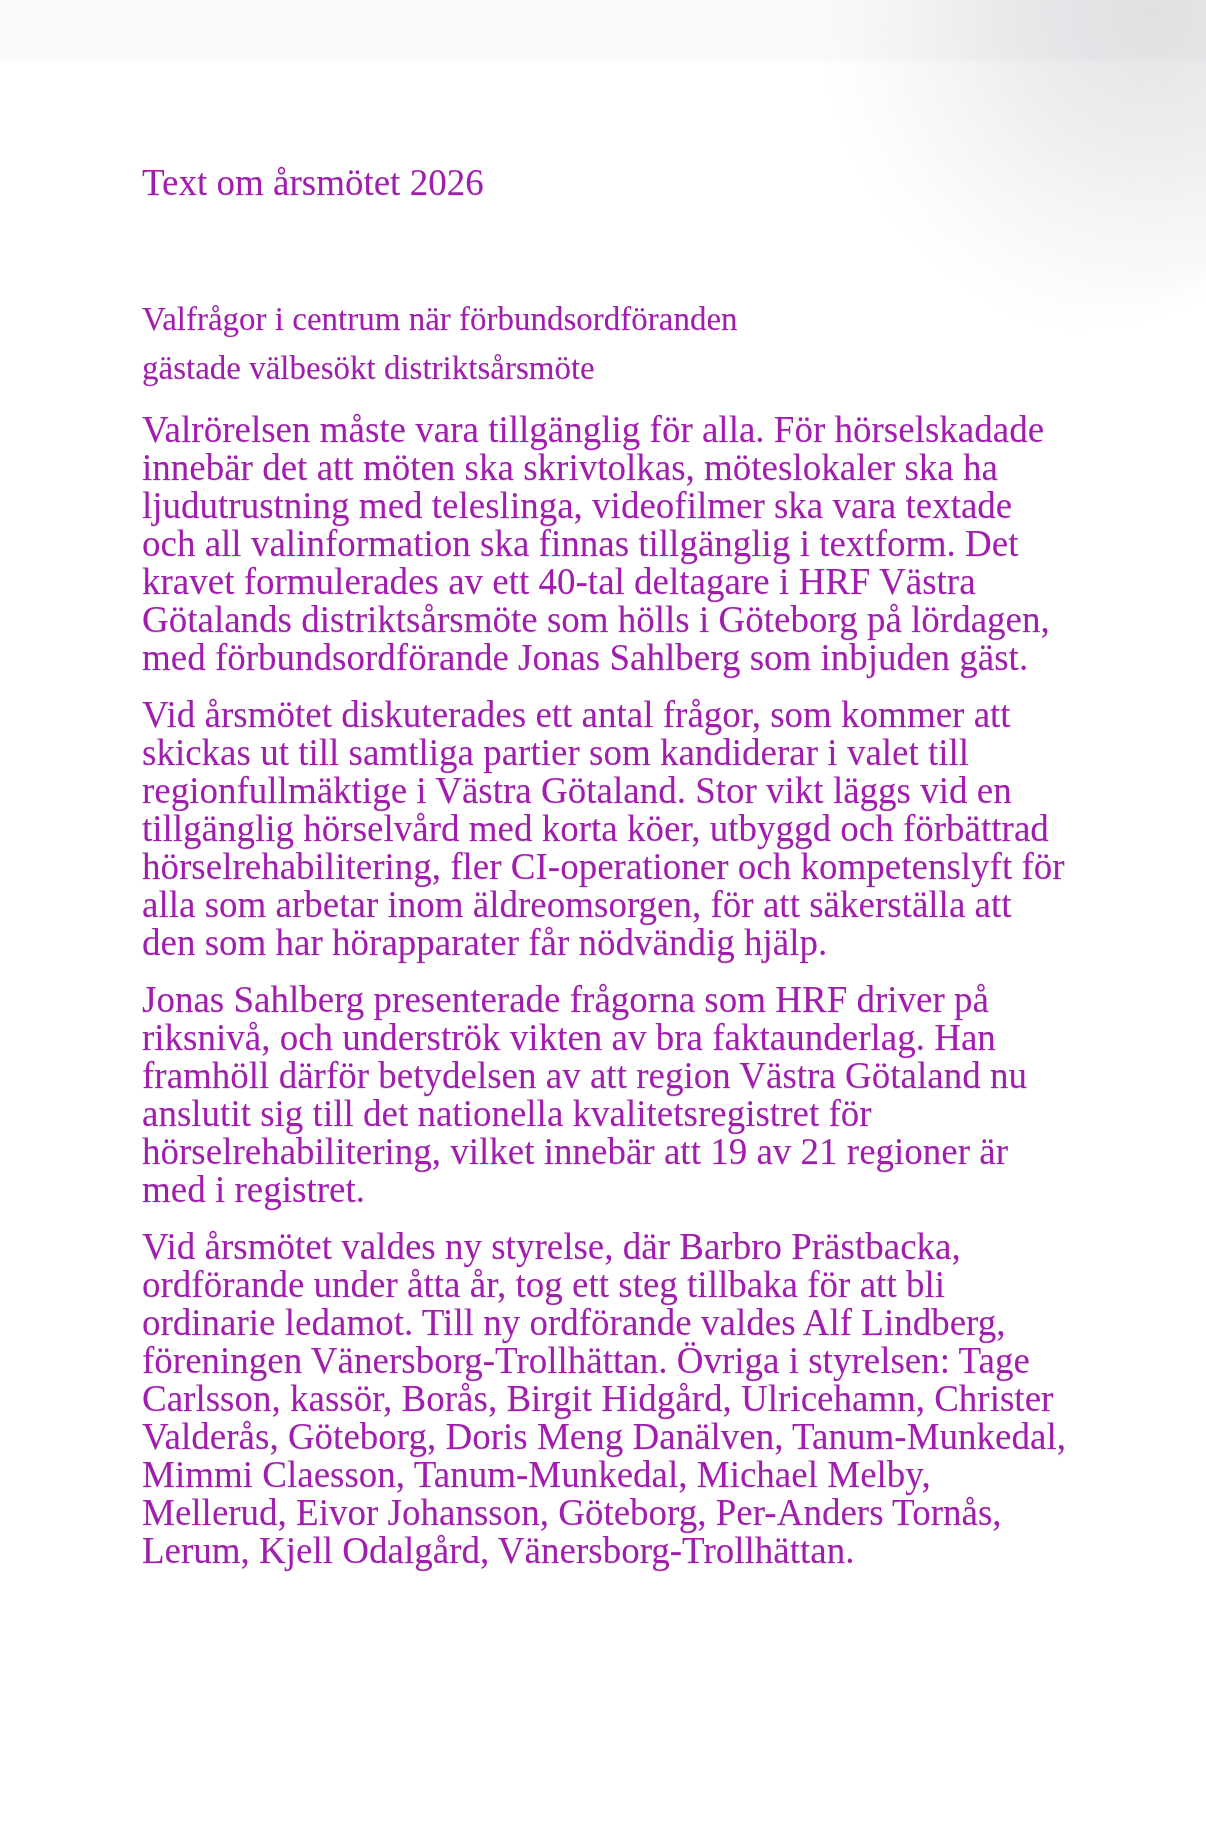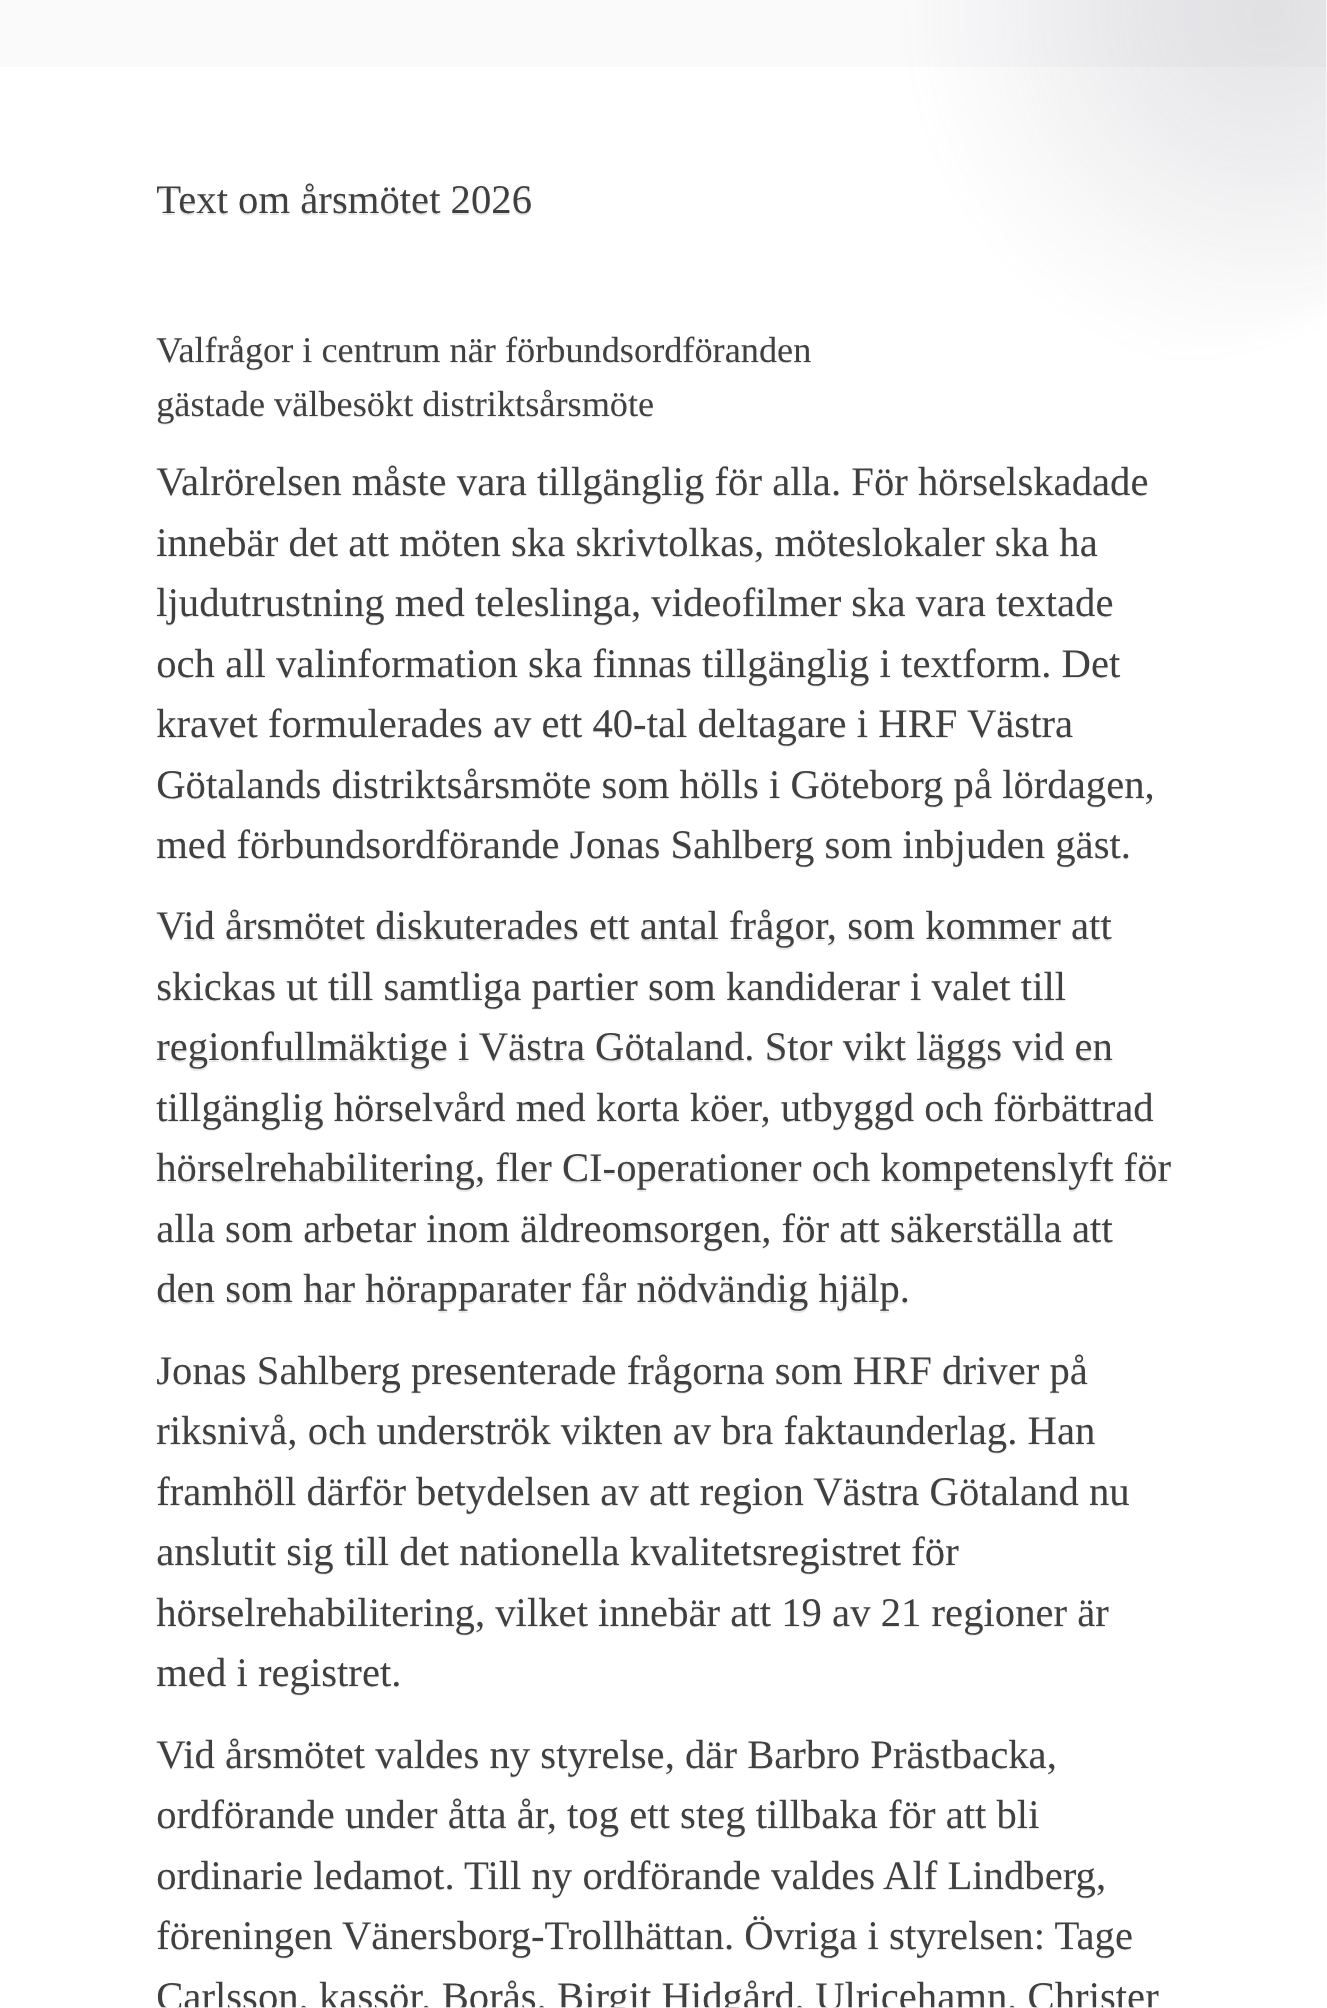--- a/index.html
+++ b/index.html
@@ -8,21 +8,21 @@
     height: 1825px;
     background: #ffffff;
     font-family: "Liberation Serif", "DejaVu Serif", serif;
   }
   .page {
     position: relative;
     width: 1206px;
     height: 1825px;
     background: #ffffff;
     overflow: hidden;
-    color: #404040;
+    color: #a21caf;
     font-family: Liberation Serif, serif;
   }
   
   .top-strip {
     position: absolute;
     left: 0; top: 0;
     width: 100%;
     height: 61px;
     background: #fafafb;
   }
@@ -71,21 +71,21 @@
   }
   .doc-body {
     position: absolute;
     left: 142px;
     top: 411px;
     width: 1030px;
   }
   .doc-body p {
     margin: 0 0 19px 0;
     font-size: 37px;
-    line-height: 55px;
+    line-height: 38px;
     white-space: pre-line;
     text-shadow: 0 1px 1px rgba(0,0,0,0.12);
   }
 </style>
 </head>
 <body>
 
 <div class="page">
   <div class="top-strip"></div>
   <div class="corner-smudge"></div>

